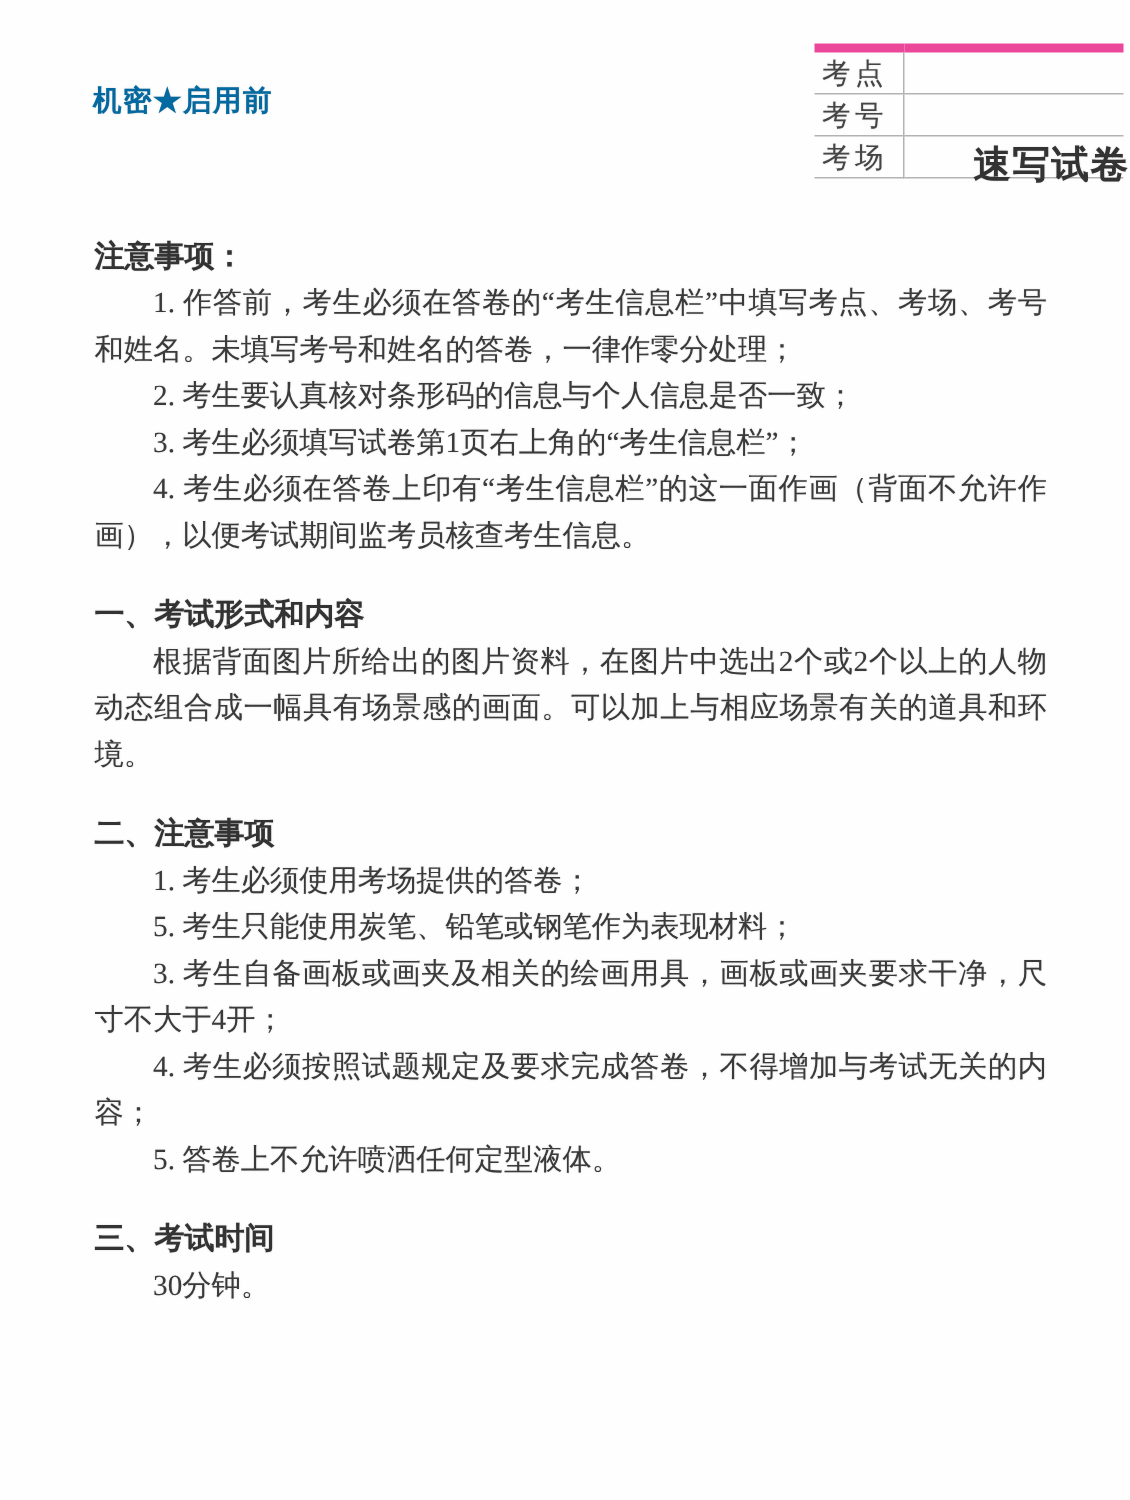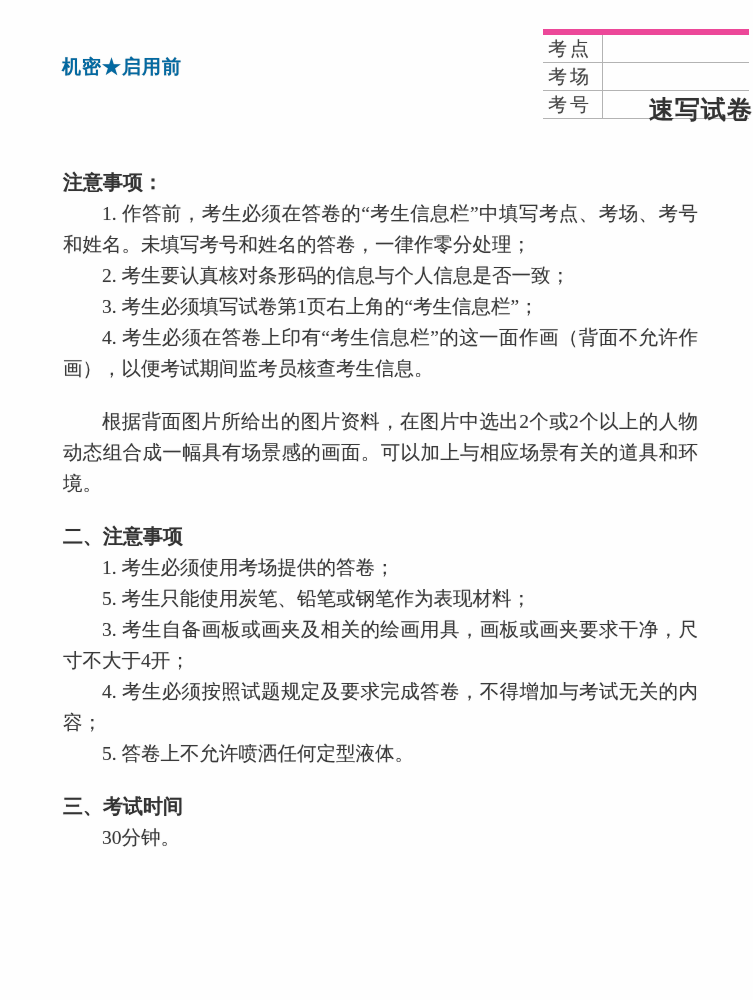--- a/index.html
+++ b/index.html
@@ -60,21 +60,20 @@
   }
   .info-table td.val { background: transparent; }
   .content {
     position: absolute;
     left: 63px;
     top: 156px;
     width: 635px;
     font-size: 19.5px;
     line-height: 31px;
     text-align: justify;
-    margin-top: 11px;
   }
   .content h2 {
     margin: 0;
     font-size: 20px;
     line-height: 31px;
     font-weight: bold;
     font-family: "Liberation Sans", sans-serif;
     color: #333;
     text-align: left;
   }
@@ -91,43 +90,44 @@
 
   <div class="confidential">机密★启用前</div>
 
   <table class="info-table">
     <tbody>
       <tr>
         <td class="lbl">考点</td>
         <td class="val"></td>
       </tr>
       <tr>
-        <td class="lbl">考场</td>
+        <td class="lbl">考号</td>
         <td class="val"></td>
       </tr>
       <tr>
-        <td class="lbl">考号</td>
+        <td class="lbl">考场</td>
         <td class="val"></td>
       </tr>
     </tbody>
   </table>
 
   <h1 class="title">速写试卷</h1>
 
   <div class="content">
 
     <div class="notice">
       <h2>注意事项：</h2>
       <p>1. 作答前，考生必须在答卷的“考生信息栏”中填写考点、考场、考号和姓名。未填写考号和姓名的答卷，一律作零分处理；</p>
       <p>2. 考生要认真核对条形码的信息与个人信息是否一致；</p>
       <p>3. 考生必须填写试卷第1页右上角的“考生信息栏”；</p>
       <p>4. 考生必须在答卷上印有“考生信息栏”的这一面作画（背面不允许作画），以便考试期间监考员核查考生信息。</p>
     </div>
 
     <div class="section">
+      <h2>一、考试形式和内容</h2>
       <p>根据背面图片所给出的图片资料，在图片中选出2个或2个以上的人物动态组合成一幅具有场景感的画面。可以加上与相应场景有关的道具和环境。</p>
     </div>
 
     <div class="section">
       <h2>二、注意事项</h2>
       <p>1. 考生必须使用考场提供的答卷；</p>
       <p>5. 考生只能使用炭笔、铅笔或钢笔作为表现材料；</p>
       <p>3. 考生自备画板或画夹及相关的绘画用具，画板或画夹要求干净，尺寸不大于4开；</p>
       <p>4. 考生必须按照试题规定及要求完成答卷，不得增加与考试无关的内容；</p>
       <p>5. 答卷上不允许喷洒任何定型液体。</p>

